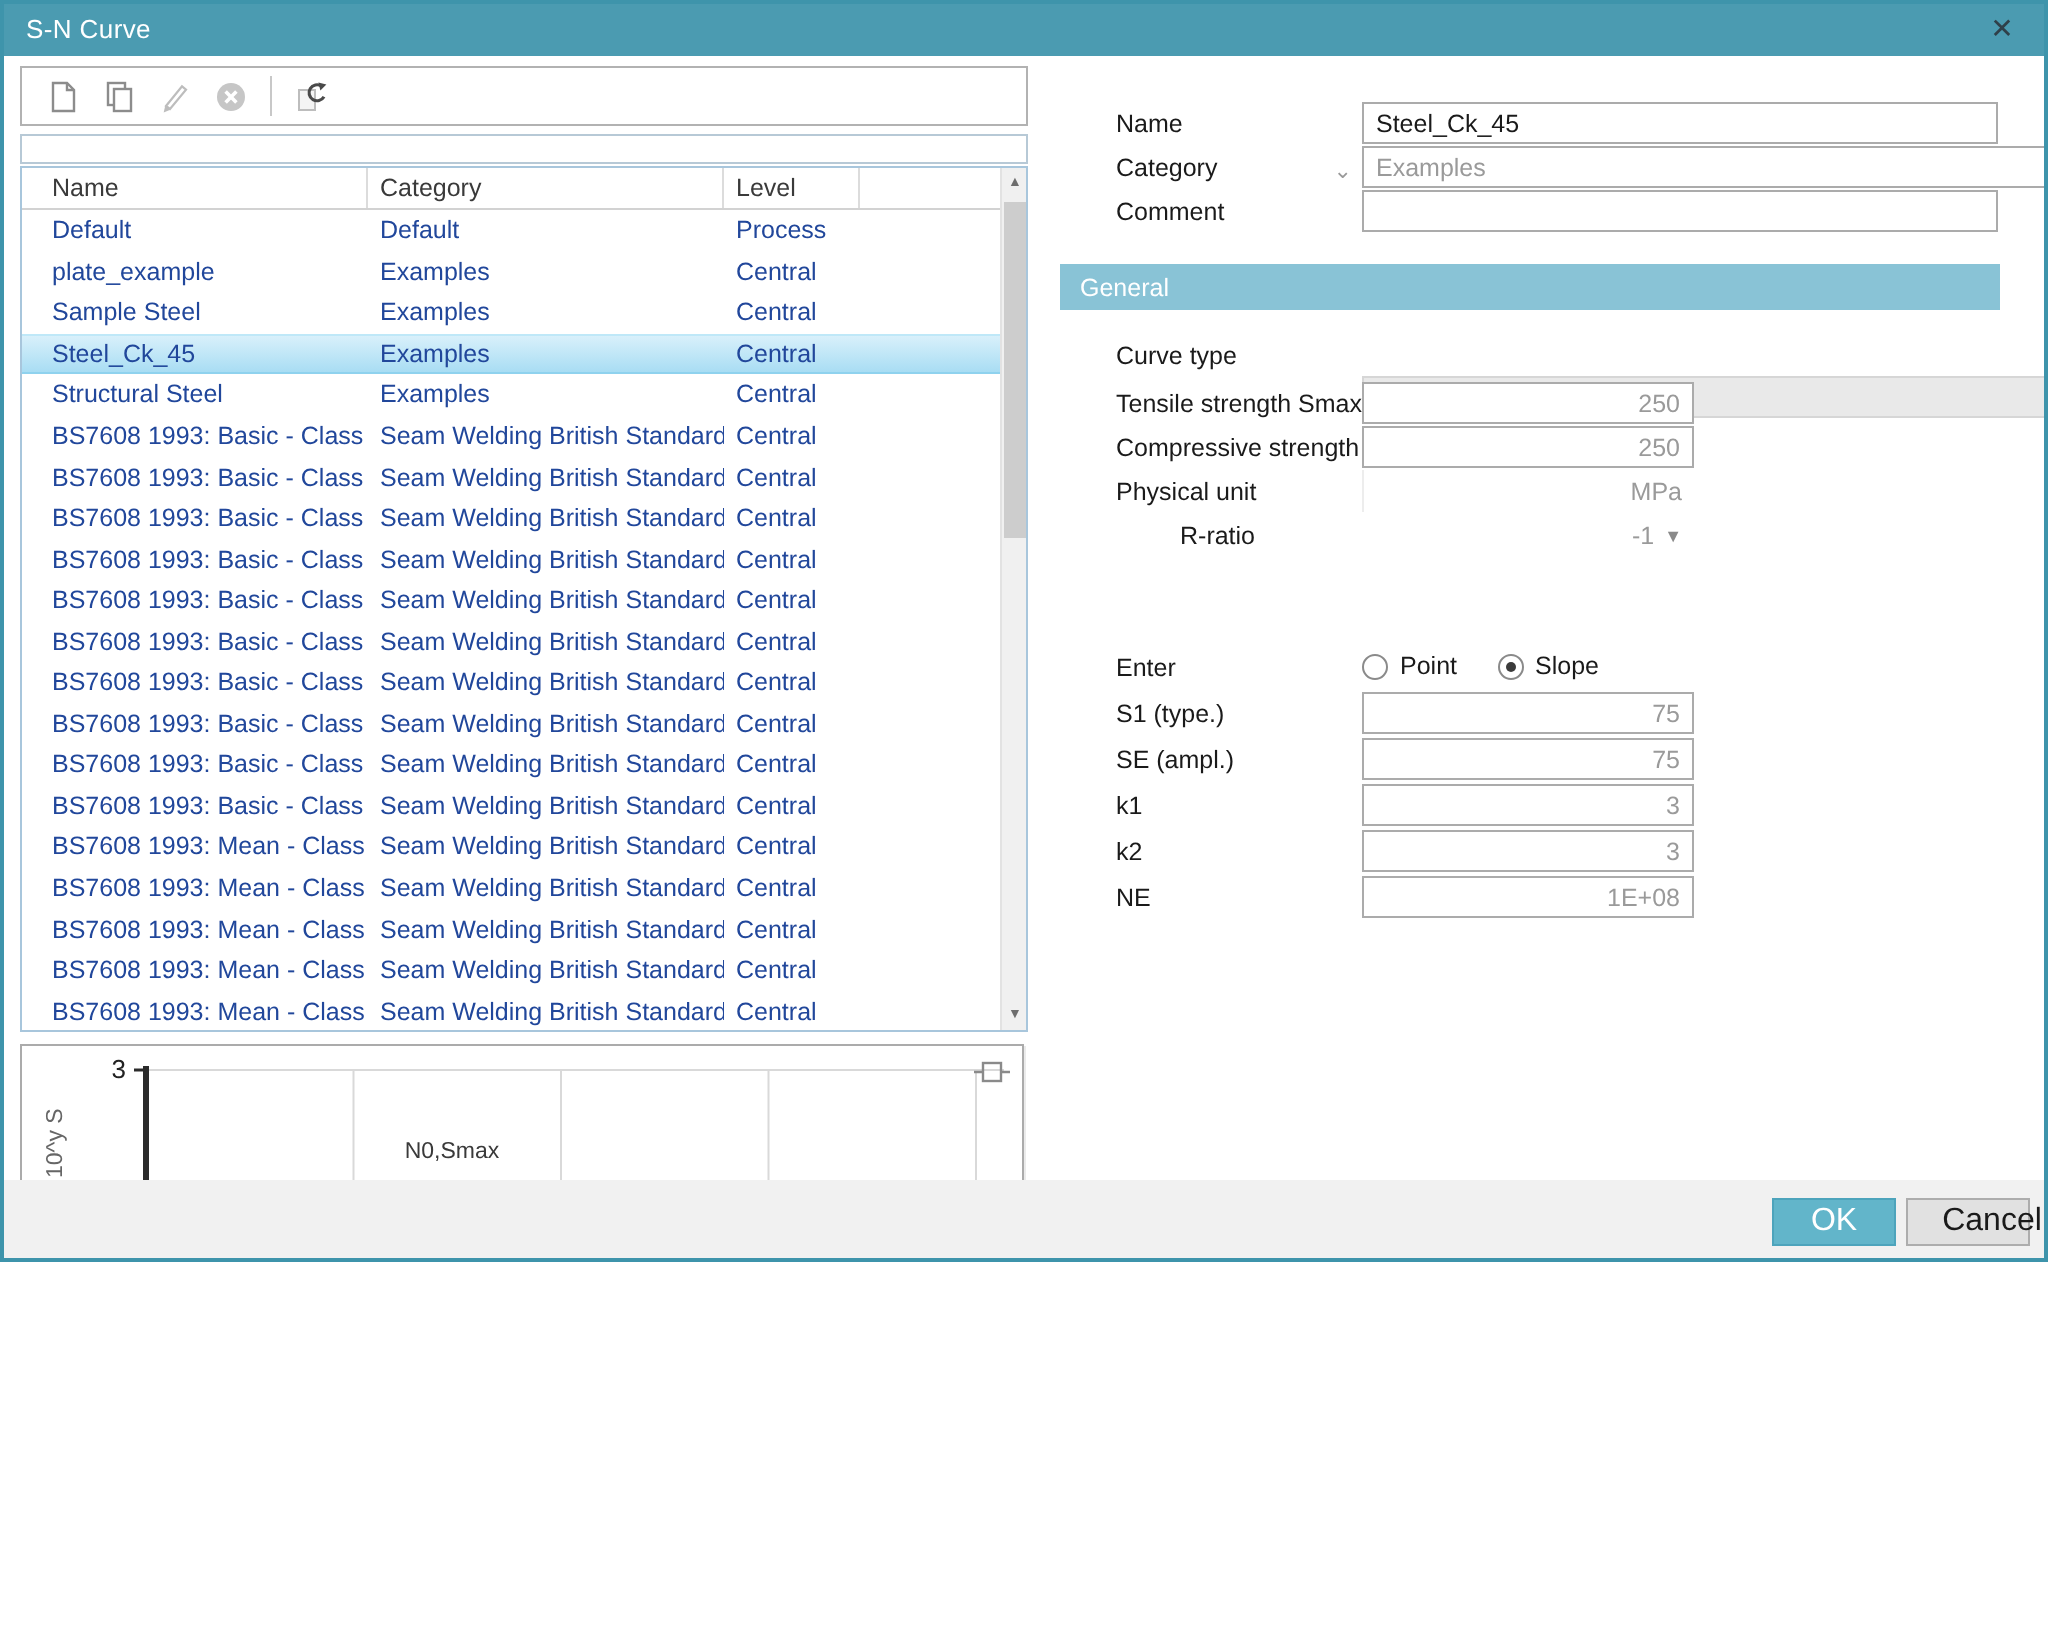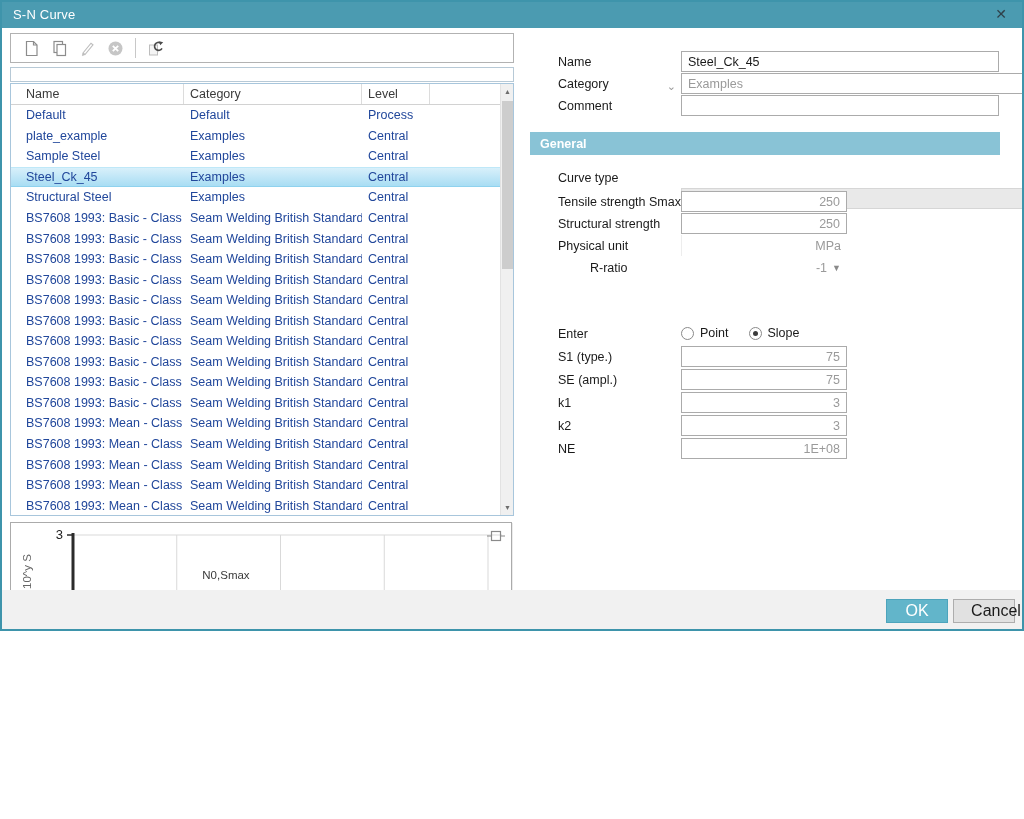--- a/index.html
+++ b/index.html
@@ -64,21 +64,21 @@
   .narrow{ width:166px; }
   .combo { position:relative; }
   .combo .chev { position:absolute; right:5px; top:3px; font-size:11px; color:#9a9a9a; line-height:12px; }
   .combo input { padding-right:18px; }
   .combo-gray input { background:#e9e9e9; border:1px solid #d6d6d6; color:#5a5a5a; text-align:right; }
   .noborder { border:none; display:flex; align-items:center; justify-content:flex-end;
               color:#9a9a9a; font-size:12.5px; padding-right:6px; }
   .rratio-arrow { font-size:9px; color:#8a8a8a; margin-left:5px; }
 
   .section-hdr { position:absolute; left:528px; width:470px; height:23px; background:#89c3d6;
-                 color:#ffffff; font-size:12.5px; font-weight:bold; display:flex; align-items:center;
+                 color:#ffffff; font-size:12.5px; font-weight:normal; display:flex; align-items:center;
                  padding-left:10px; }
 
   .radio-row { position:absolute; left:679px; display:flex; align-items:center; gap:6px;
                font-size:12.5px; color:#1a1a1a; height:20px;justify-content:center; }
   .radio { width:13px; height:13px; border:1px solid #8a8a8a; border-radius:50%; background:#fff;
            display:inline-block; position:relative; }
   .radio.checked::after { content:""; position:absolute; left:3px; top:3px; width:5px; height:5px;
                           border-radius:50%; background:#3b3b3b; }
   .radio-label { margin-right:14px; }
 
@@ -346,21 +346,21 @@
   <span class="rp-field narrow combo combo-gray" style="top:165px;">
     <input class="fld" value="Wöhler" style="">
     
   </span>
 
   <span class="rp-label" style="top:189px;">Tensile strength Smax</span>
   <span class="rp-field narrow" style="top:189px;">
     <input class="fld dim" value="250" style="">
   </span>
 
-  <span class="rp-label" style="top:211px;">Structural strength</span>
+  <span class="rp-label" style="top:211px;">Compressive strength</span>
   <span class="rp-field narrow" style="top:211px;">
     <input class="fld dim" value="250" style="">
   </span>
 
   <span class="rp-label" style="top:233px;">Physical unit</span>
   <span class="rp-field narrow noborder" style="top:233px; border-left:1px solid #ededed;">MPa</span>
 
   <span class="rp-label" style="top:255px;margin-left:32px;">R-ratio</span>
   <span class="rp-field narrow noborder" style="top:255px;">
     <span>-1</span>

